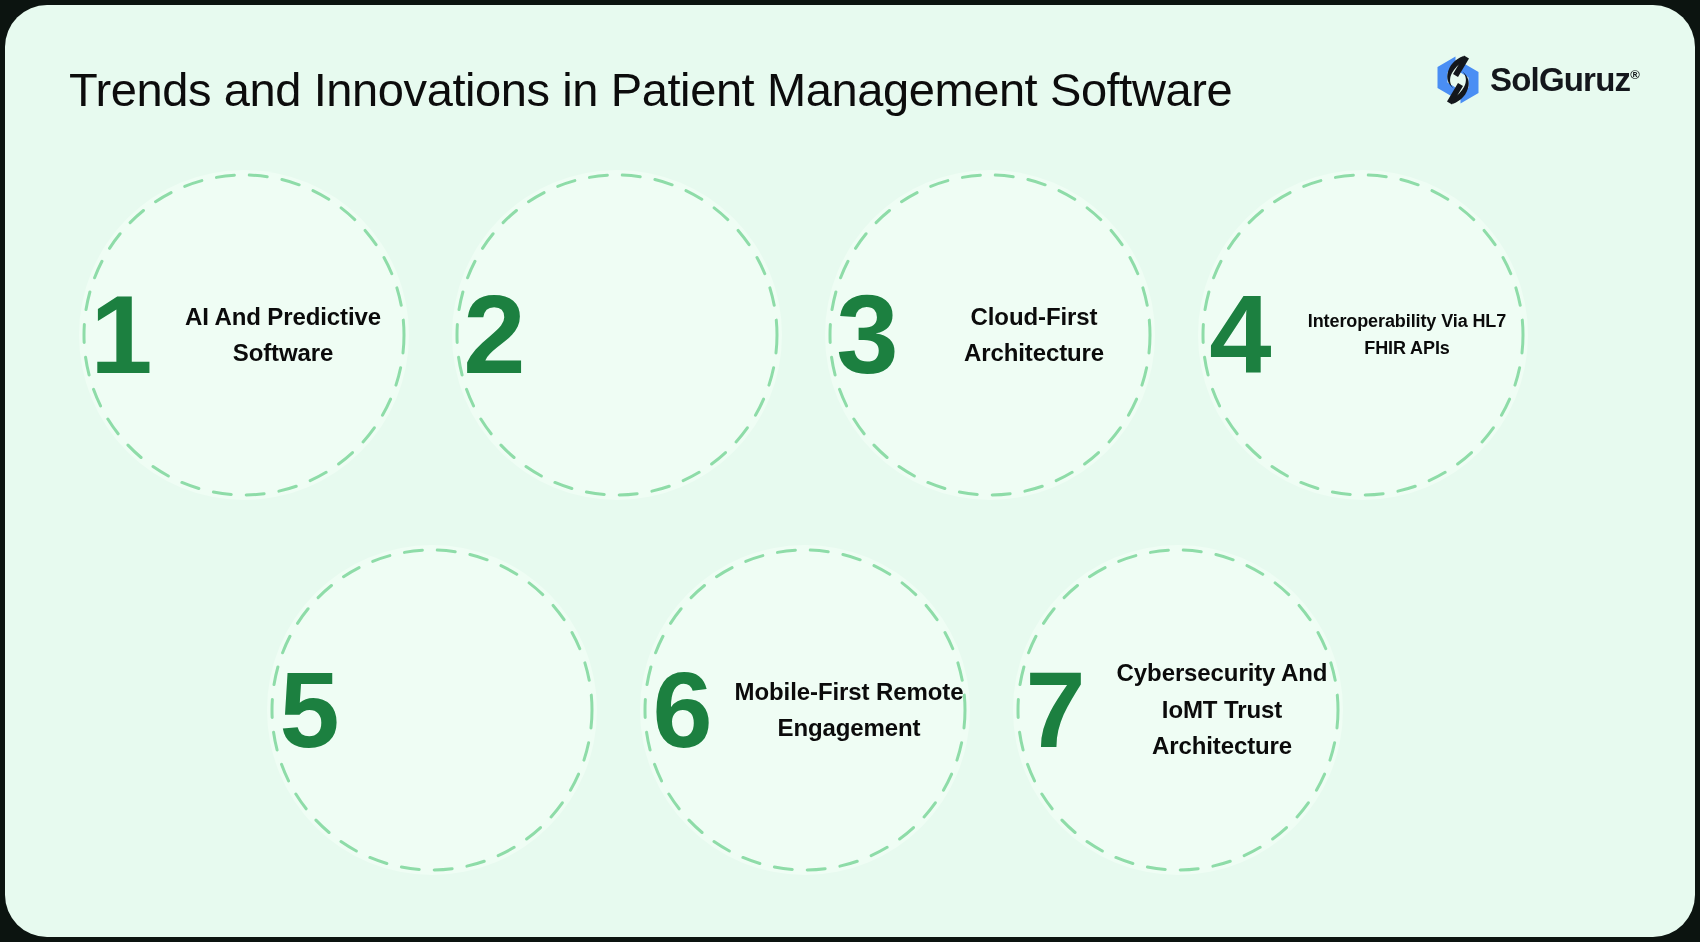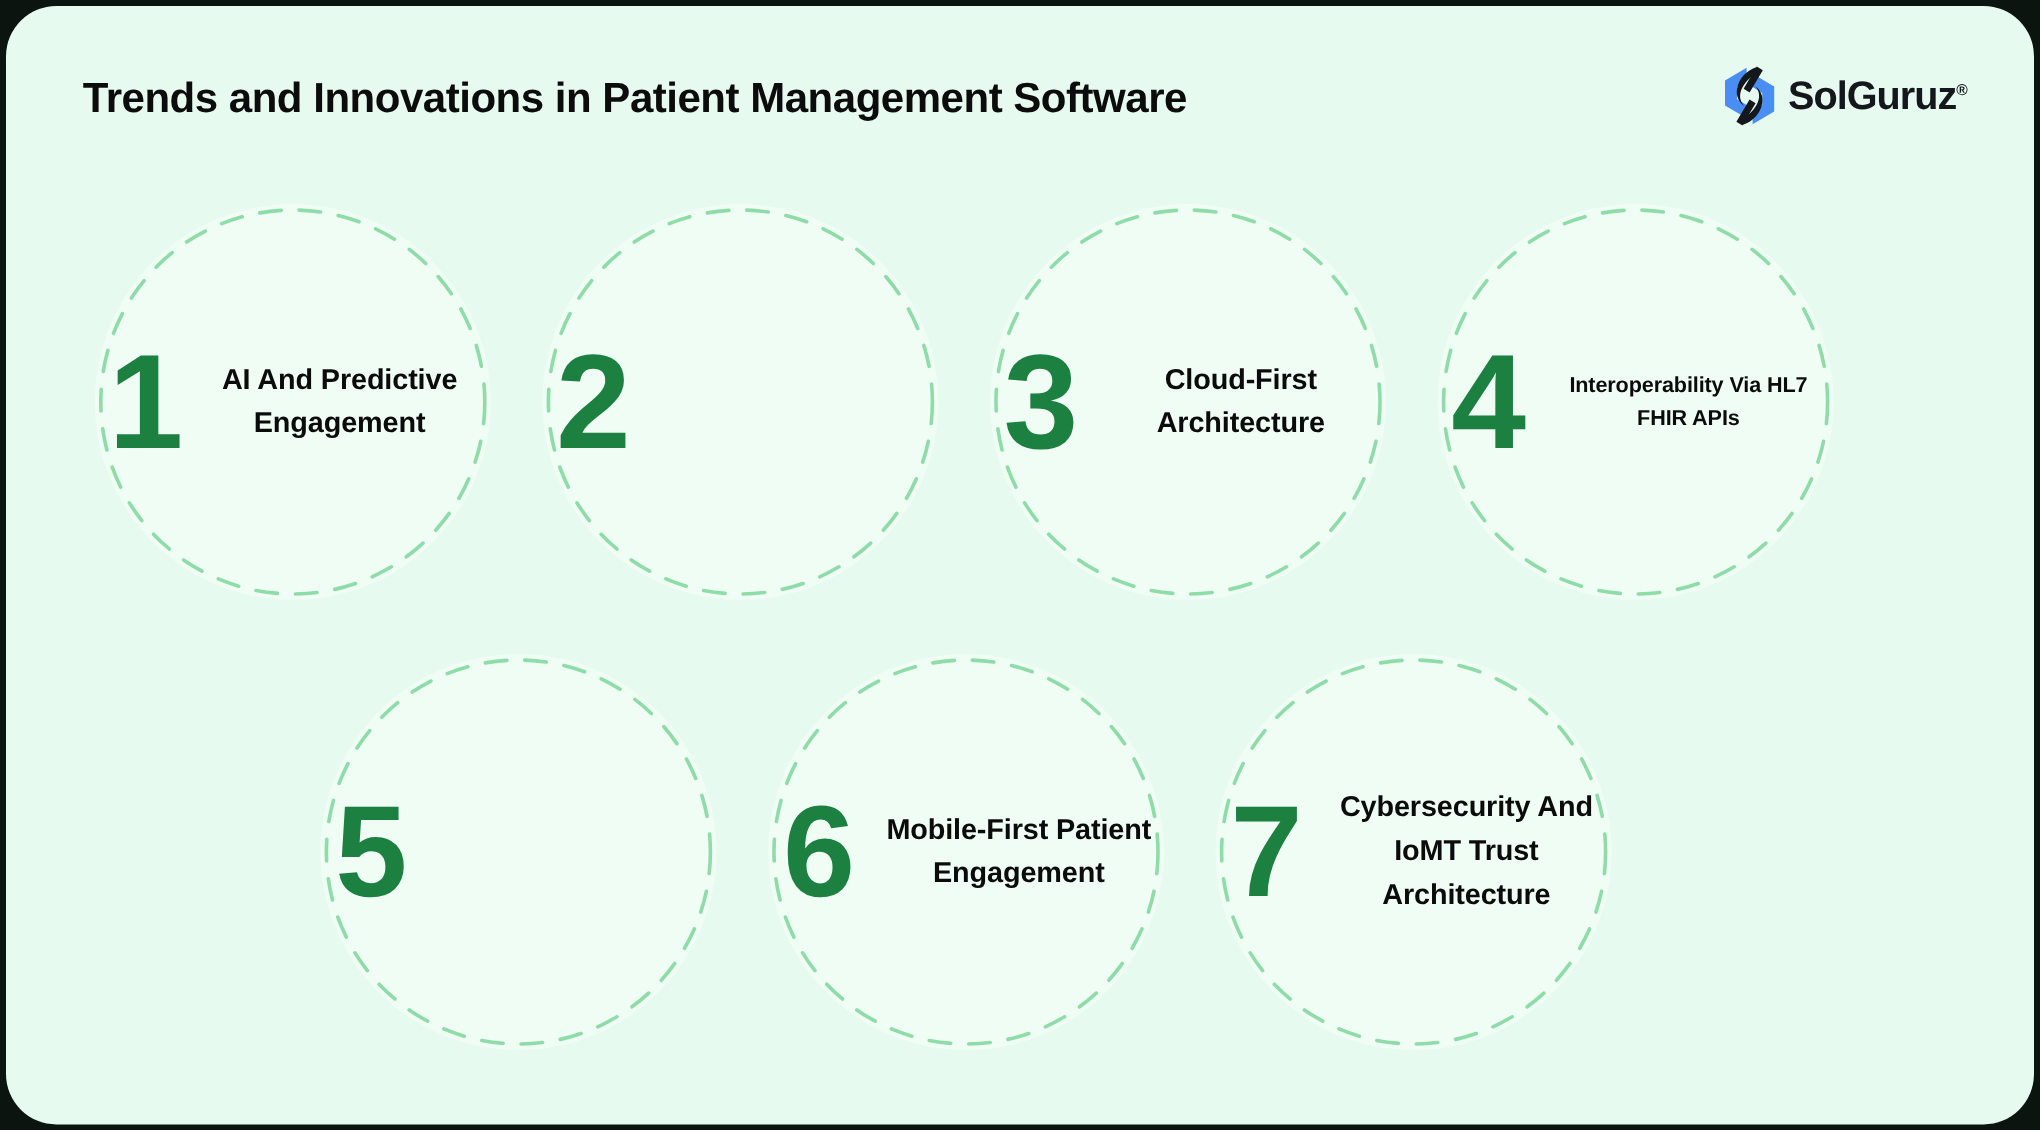--- a/index.html
+++ b/index.html
@@ -28,22 +28,22 @@
   
   #header {
     position: absolute;
     left: 0; top: 0;
     width: 100%;
     height: 140px;
   }
   #page-title {
     position: absolute;
     left: 64px; top: 57px;
-    font-size: 35px;
-    font-weight: bold;
+    font-size: 47px;
+    font-weight: normal;
     letter-spacing: -0.4px;
     color: #0c0c0c;
     white-space: nowrap;
   }
   #logo {
     position: absolute;
     right: 56px; top: 50px;
     display: flex;
     align-items: center;
     gap: 9px;
@@ -146,21 +146,21 @@
     </div>
 
     <div class="item" id="item-1">
       <div class="ring">
         <svg viewBox="0 0 330 330">
             <circle cx="165" cy="165" r="160" fill="none" stroke="#8edca8" stroke-width="3" stroke-dasharray="18 15" stroke-linecap="round"></circle>
           </svg>
       </div>
       <div class="item-inner">
         <div class="num">1</div>
-        <div class="label">AI And Predictive Engagement</div>
+        <div class="label">AI And Predictive Software</div>
       </div>
     </div>
 
     <div class="item" id="item-2">
       <div class="ring">
         <svg viewBox="0 0 330 330">
             <circle cx="165" cy="165" r="160" fill="none" stroke="#8edca8" stroke-width="3" stroke-dasharray="18 15" stroke-linecap="round"></circle>
           </svg>
       </div>
       <div class="item-inner">
@@ -204,21 +204,21 @@
     </div>
 
     <div class="item" id="item-6">
       <div class="ring">
         <svg viewBox="0 0 330 330">
             <circle cx="165" cy="165" r="160" fill="none" stroke="#8edca8" stroke-width="3" stroke-dasharray="18 15" stroke-linecap="round"></circle>
           </svg>
       </div>
       <div class="item-inner">
         <div class="num">6</div>
-        <div class="label">Mobile-First Patient Engagement</div>
+        <div class="label">Mobile-First Remote Engagement</div>
       </div>
     </div>
 
     <div class="item" id="item-7">
       <div class="ring">
         <svg viewBox="0 0 330 330">
             <circle cx="165" cy="165" r="160" fill="none" stroke="#8edca8" stroke-width="3" stroke-dasharray="18 15" stroke-linecap="round"></circle>
           </svg>
       </div>
       <div class="item-inner">

